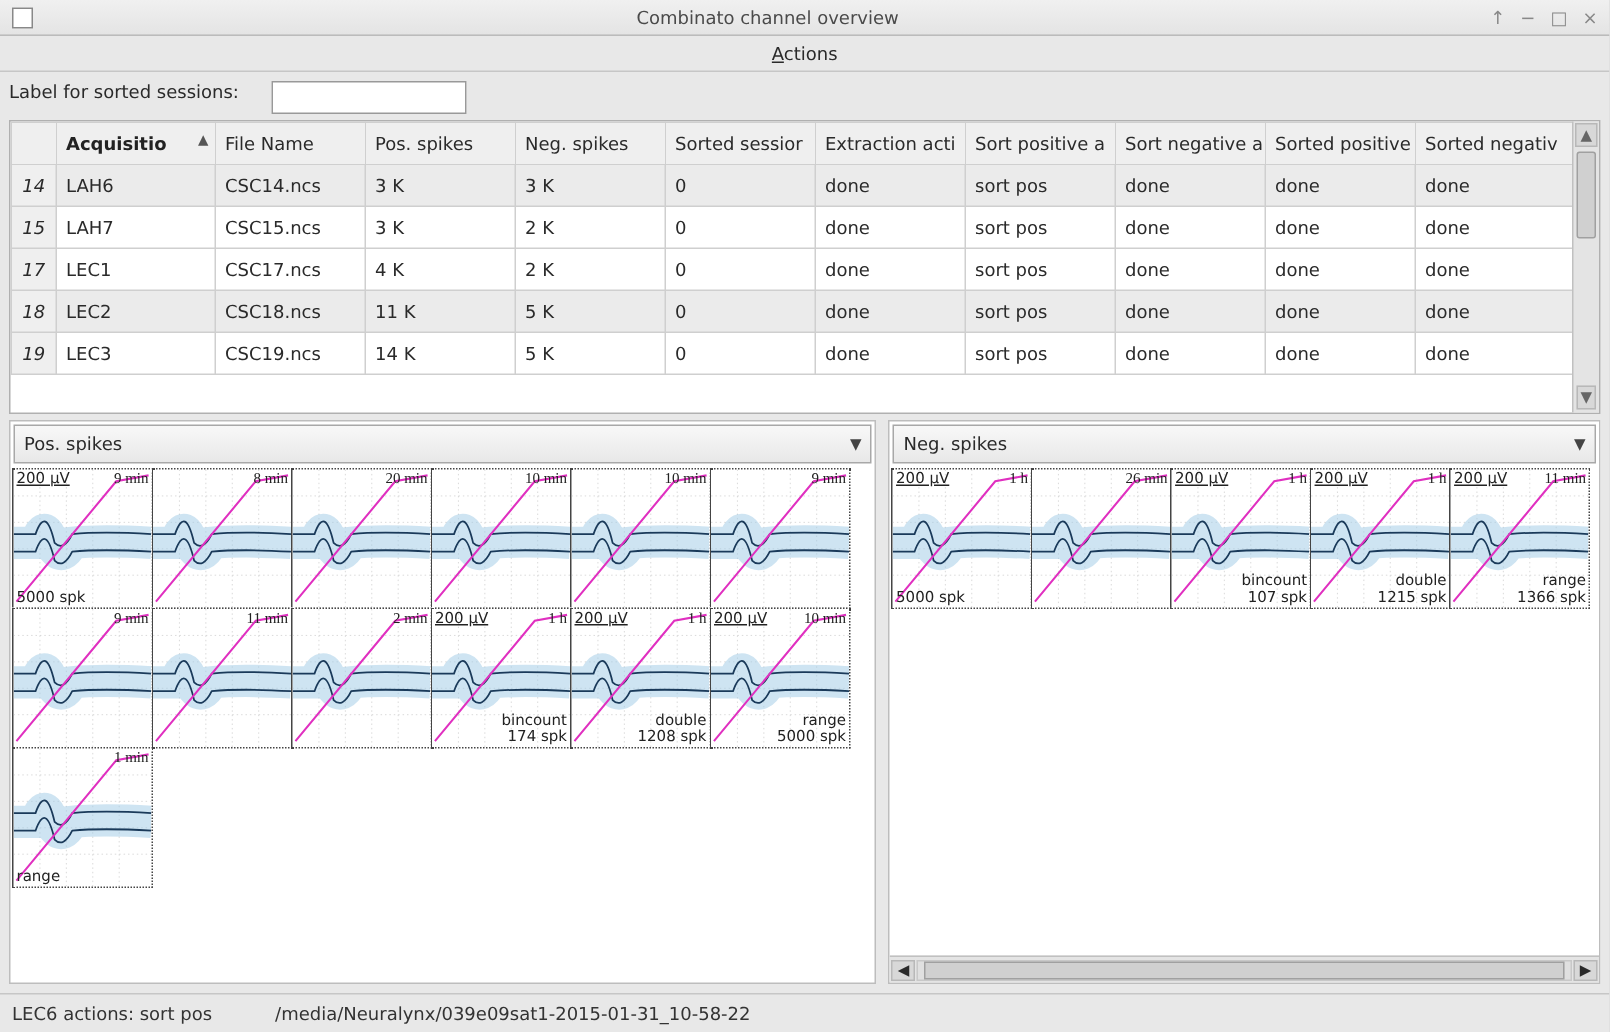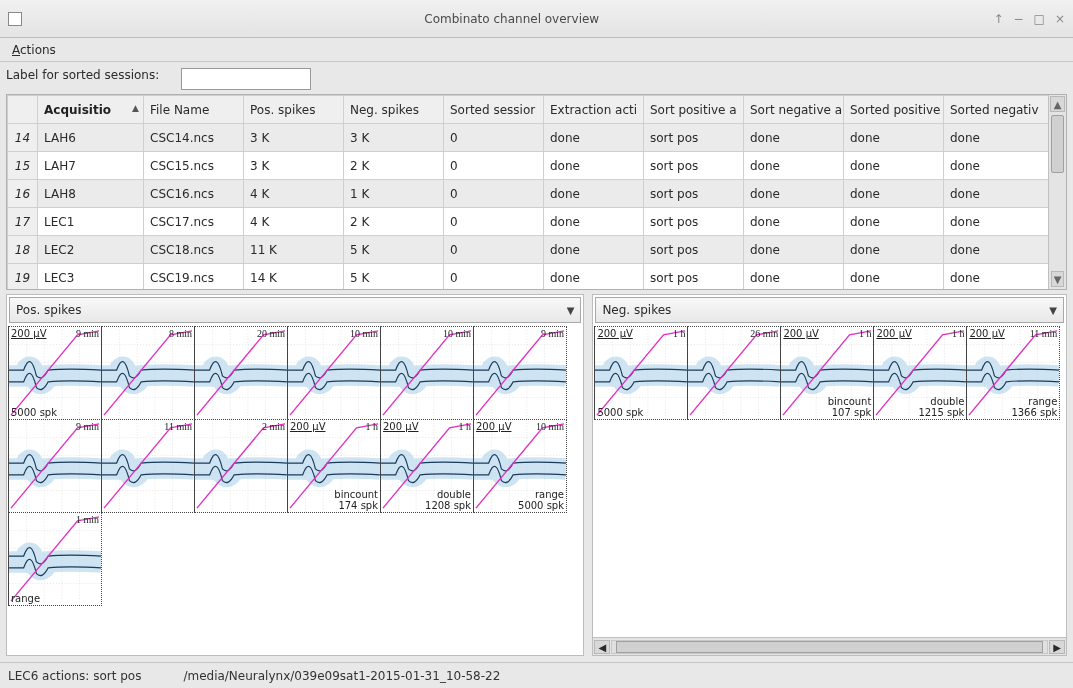--- a/index.html
+++ b/index.html
@@ -8,36 +8,36 @@
     font-size: 12px;
     background: #d4d4d4;
     width: 1073px;
     height: 688px;
     overflow: hidden;
     color: #2a2a2a;
     display: flex;
     flex-direction: column;
   }
   .titlebar {
-    height: 38px;
+    height: 24px;
     background: linear-gradient(#f0f0f0,#e4e4e4);
     border-bottom: 1px solid #bbb;
     display: flex;
     align-items: center;
     padding: 0 8px;
   }
   .titlebar .icon { width: 14px; height: 14px; border:1px solid #888; background:#fff; margin-right:8px;}
   .titlebar .title { flex:1; text-align:center; color:#4a4a4a;}
   .titlebar .winbtns { display:flex; gap:10px; color:#888;}
   .titlebar .winbtns span { cursor:default;}
   .menubar {
     height: 24px;
     background:#e8e8e8;
     border-bottom:1px solid #c6c6c6;
-    display:flex; align-items:center; padding:0 6px;
+    display:flex; align-items:center; padding:0 6px;justify-content:center;
   }
   .menubar .item { padding:2px 6px; }
   .menubar .item u { text-decoration: underline; }
   .content {
     flex:1;
     background:#e8e8e8;
     padding:6px;
     display:flex;
     flex-direction:column;
     gap:4px;
@@ -223,33 +223,20 @@
               <td>CSC15.ncs</td>
               <td>3 K</td>
               <td>2 K</td>
               <td>0</td>
               <td>done</td>
               <td>sort pos</td>
               <td>done</td>
               <td>done</td>
               <td>done</td>
             </tr>
-            <tr class="alt">
-              <td class="rownum">16</td>
-              <td>LAH8</td>
-              <td>CSC16.ncs</td>
-              <td>4 K</td>
-              <td>1 K</td>
-              <td>0</td>
-              <td>done</td>
-              <td>sort pos</td>
-              <td>done</td>
-              <td>done</td>
-              <td>done</td>
-            </tr>
             <tr>
               <td class="rownum">17</td>
               <td>LEC1</td>
               <td>CSC17.ncs</td>
               <td>4 K</td>
               <td>2 K</td>
               <td>0</td>
               <td>done</td>
               <td>sort pos</td>
               <td>done</td>

